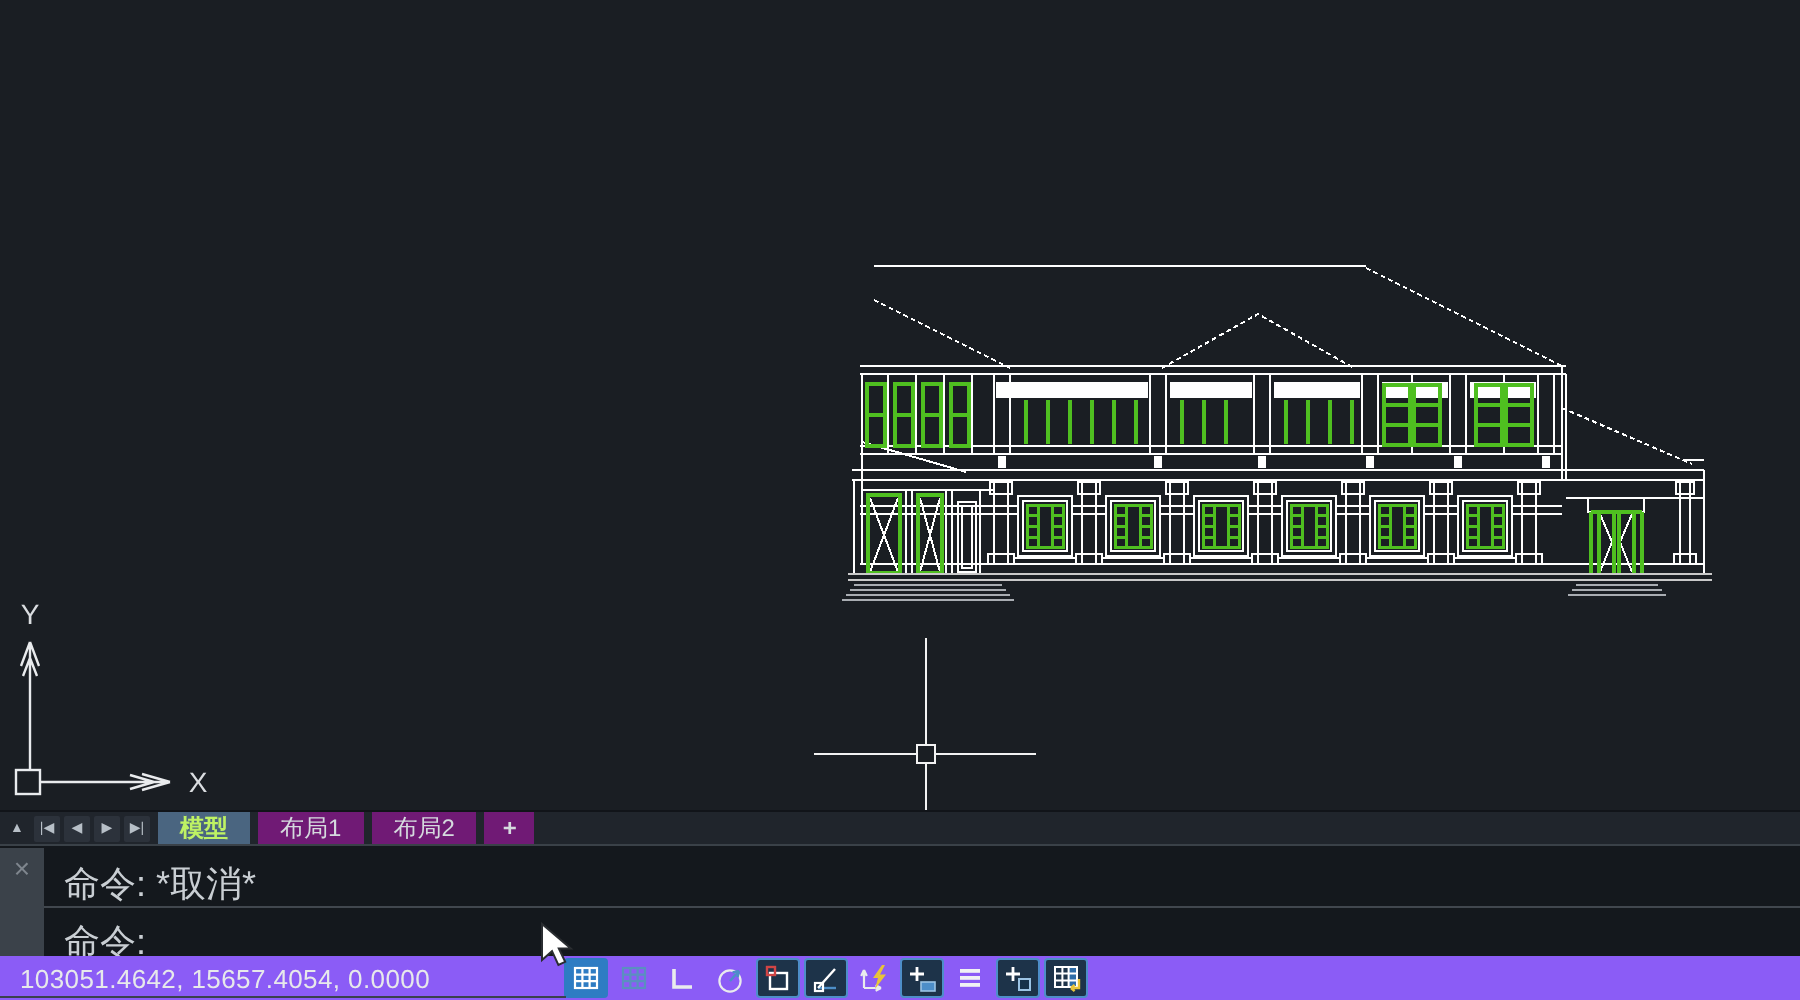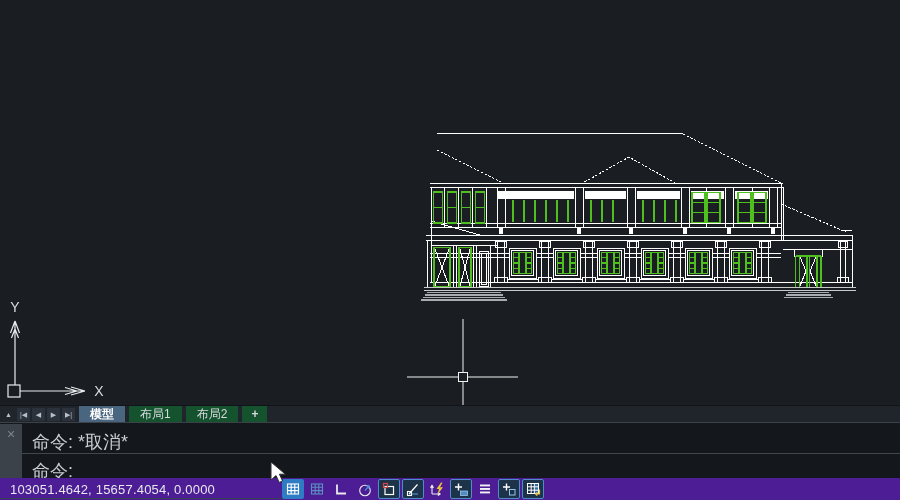--- a/index.html
+++ b/index.html
@@ -24,24 +24,24 @@
     border-top:1px solid #111419;
   }
   .nav-btn {
     width:13px; height:13px; margin-left:2px;
     background:#2c323b; color:#b7bfc7; font-size:7px; line-height:13px;
     text-align:center; flex:0 0 auto; border-radius:1px;
   }
   .nav-btn.plain { background:transparent; }
   .tab {
     height:17px; padding:0 11px; margin-left:4px;
-    background:#14532d; color:#d5dade; font-size:12px;
+    background:#701a75; color:#d5dade; font-size:12px;
     display:flex; align-items:center; flex:0 0 auto;
   }
-  .tab.active { background:#4a6580; color:#ffffff; font-weight:bold;font-family:Liberation Serif, serif; }
+  .tab.active { background:#4a6580; color:#bef264; font-weight:bold;font-family:Liberation Serif, serif; }
   .tab.add { padding:0 9px; font-weight:bold; }
   
   .cmd {
     position:absolute; left:0; top:422px; width:900px; height:56px;
     background:#14181d; border-top:1px solid #3a4148;
   }
   .cmd-gutter {
     position:absolute; left:0; top:1px; width:22px; height:54px;
     background:#3b424a;
   }
@@ -49,21 +49,21 @@
     display:block; width:22px; text-align:center; margin-top:3px;
     color:#7f868e; font-size:14px; line-height:14px;
   }
   .cmd-row { position:absolute; left:32px; color:#c9ced3; font-size:18px; white-space:pre; }
   .cmd-row.r1 { top:7px; }
   .cmd-row.r2 { top:36px; }
   .cmd-divider { position:absolute; left:22px; top:30px; width:878px; height:1px; background:#41474e; }
   
   .statusbar {
     position:absolute; left:0; top:478px; width:900px; height:22px;
-    background:#4c1d95; display:flex; align-items:center;
+    background:#8b5cf6; display:flex; align-items:center;
   }
   .coords {
     margin-left:10px; width:272px; color:#e7e9eb; font-size:13px;
     letter-spacing:0.2px; flex:0 0 auto;
   }
   .coords-underline { position:absolute; left:0; top:20px; width:283px; height:1px; background:#39414c; }
   .sicons { display:flex; align-items:center; gap:2px; flex:0 0 auto; }
   .sicon {
     width:22px; height:20px; display:flex; align-items:center; justify-content:center;
     border-radius:2px; flex:0 0 auto;

